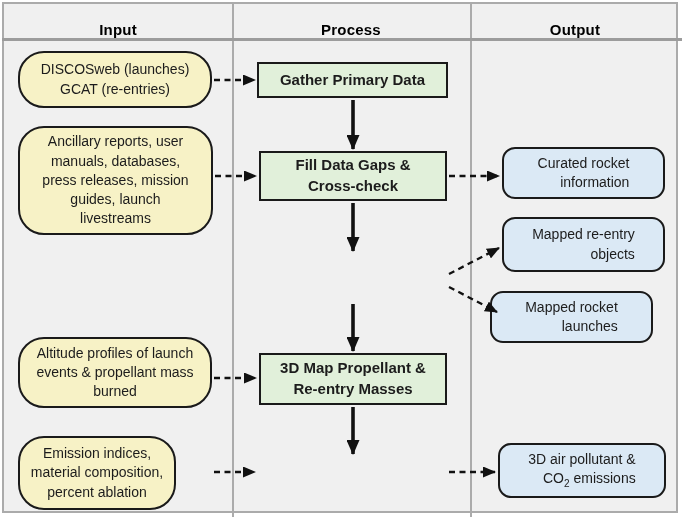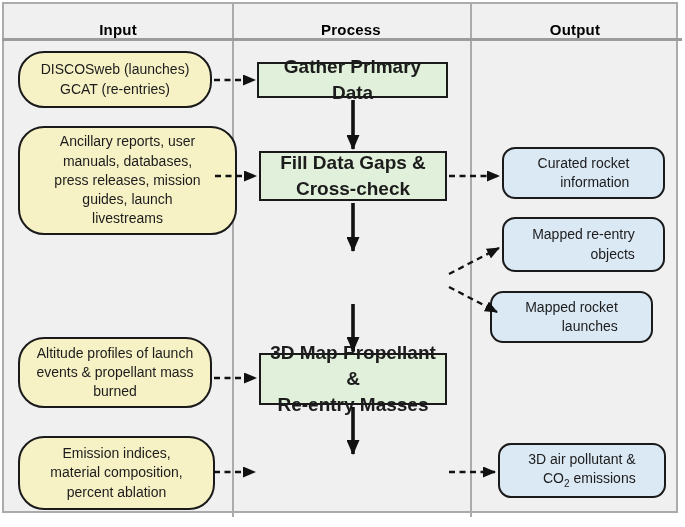--- a/index.html
+++ b/index.html
@@ -50,21 +50,21 @@
   .box-text{white-space:pre-line;}
   .yellow{
     background:var(--input-fill);
     border:2.5px solid var(--box-border);
     border-radius:26px;
   }
   .green{
     background:var(--process-fill);
     border:2px solid var(--box-border);
     font-weight:bold;
-    font-size:19px;
+    font-size:15px;
   }
   .blue{
     background:var(--output-fill);
     border:2px solid var(--box-border);
     border-radius:13px;
     text-align:right;
   }
   sub{font-size:10px;}
   svg.overlay{
     position:absolute;left:0;top:0;
@@ -82,33 +82,33 @@
   <div class="hline"></div>
 
   <div class="col-header" style="left:4px;width:228px;">Input</div>
   <div class="col-header" style="left:232px;width:238px;">Process</div>
   <div class="col-header" style="left:470px;width:210px;">Output</div>
 
   <div class="box yellow" style="left:18px;top:51px;width:194px;height:57px;">
     <div class="box-text">DISCOSweb (launches)
 GCAT (re-entries)</div>
   </div>
-  <div class="box yellow" style="left:18px;top:126px;width:219px;height:109px;">
+  <div class="box yellow" style="left:18px;top:126px;width:195px;height:109px;">
     <div class="box-text">Ancillary reports, user
 manuals, databases,
 press releases, mission
 guides, launch
 livestreams</div>
   </div>
   <div class="box yellow" style="left:18px;top:337px;width:194px;height:71px;">
     <div class="box-text">Altitude profiles of launch
 events &amp; propellant mass
 burned</div>
   </div>
-  <div class="box yellow" style="left:18px;top:436px;width:197px;height:74px;">
+  <div class="box yellow" style="left:18px;top:436px;width:158px;height:74px;">
     <div class="box-text">Emission indices,
 material composition,
 percent ablation</div>
   </div>
 
   <div class="box green" style="left:257px;top:62px;width:191px;height:36px;">
     <div class="box-text">Gather Primary Data</div>
   </div>
   <div class="box green" style="left:259px;top:151px;width:188px;height:50px;">
     <div class="box-text">Fill Data Gaps &amp;

